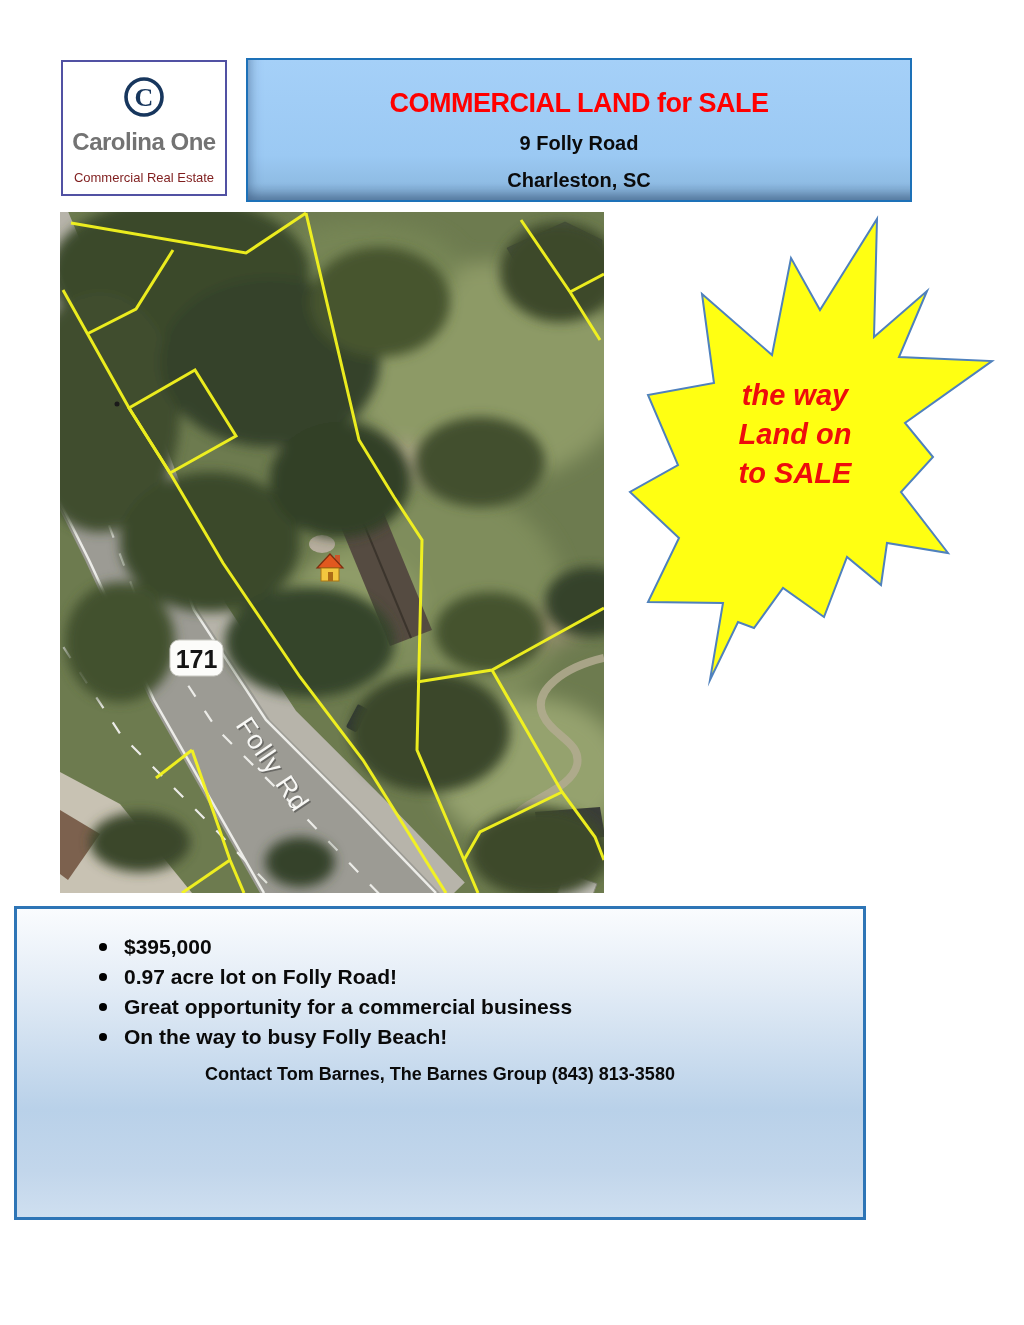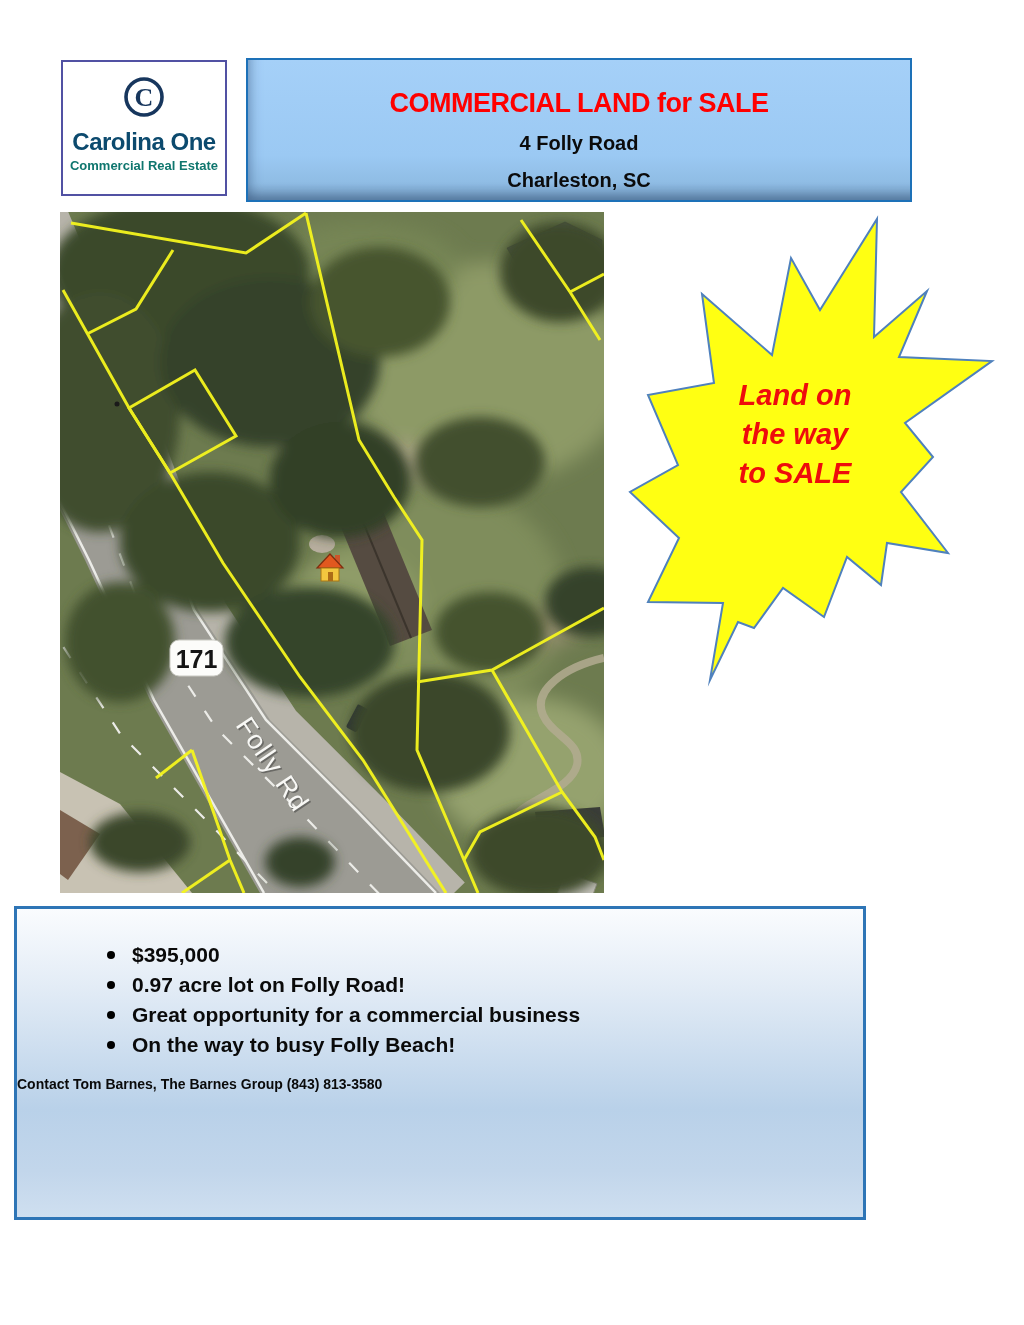--- a/index.html
+++ b/index.html
@@ -3,22 +3,22 @@
 <meta charset="utf-8">
 <style>
   html,body{margin:0;padding:0;background:#ffffff;}
   .page{position:relative;width:1024px;height:1325px;background:#ffffff;overflow:hidden;
         font-family:"Liberation Sans","DejaVu Sans",sans-serif;}
 
   
   .logo-box{position:absolute;left:61px;top:60px;width:166px;height:136px;background:#ffffff;
             border:2px solid #5151a3;box-sizing:border-box;display:flex;flex-direction:column;
             align-items:center;padding-top:14px;}
-  .logo-name{margin-top:10px;font-size:24px;font-weight:700;color:#0c4a6e;letter-spacing:-0.5px;text-align:center;}
-  .logo-tagline{margin-top:2px;font-size:13px;color:#0f766e;font-weight:bold;}
+  .logo-name{margin-top:10px;font-size:24px;font-weight:700;color:#737373;letter-spacing:-0.5px;text-align:center;}
+  .logo-tagline{margin-top:14px;font-size:13px;color:#7f1d1d;}
 
   
   .header-box{position:absolute;left:246px;top:58px;width:666px;height:144px;box-sizing:border-box;
               background:linear-gradient(180deg,#a5d0f8 0%,#9bc9f3 68%,#8fbce4 88%,#7aa2c7 98%);
               border:2px solid #1d71b8;text-align:center;
               box-shadow:inset 9px -11px 14px -9px rgba(25,55,95,.55);}
   .header-title{margin-top:28px;font-size:27px;font-weight:700;color:#ff0000;letter-spacing:-0.5px;text-align:center;}
   .header-addr1{margin-top:13px;font-size:20px;font-weight:700;color:#0b0b0b;}
   .header-addr2{margin-top:14px;font-size:20px;font-weight:700;color:#0b0b0b;}
 
@@ -29,44 +29,44 @@
   
   .star-wrap{position:absolute;left:620px;top:212px;width:392px;height:492px;}
   .star-wrap svg{position:absolute;left:0;top:0;}
   .star-text{position:absolute;left:60px;top:164px;width:230px;text-align:center;
              font-style:italic;font-weight:700;font-size:29px;line-height:39px;color:#ee0c0c;}
 
   
   .details-box{position:absolute;left:14px;top:906px;width:852px;height:314px;box-sizing:border-box;
                border:3px solid #2e75b6;
                background:linear-gradient(180deg,#fafcfe 0%,#e3ecf6 25%,#b9d1e9 65%,#c2d6eb 85%,#cfdff0 100%);}
-  .details-box ul{margin:16px;padding:15px 0 0 72px;list-style:none;}
+  .details-box ul{margin:8px;padding:15px 0 0 72px;list-style:none;}
   .details-box li{position:relative;padding-left:27px;font-size:21px;font-weight:700;color:#0a0a0a;
                   line-height:30px;}
   .details-box li::before{content:"";position:absolute;left:2px;top:11px;width:8px;height:8px;
                   border-radius:50%;background:#000;}
-  .contact-line{margin-top:12px;padding-right:0;text-align:left;font-size:14px;font-weight:700;color:#0a0a0a;}
+  .contact-line{margin-top:12px;padding-right:0;text-align:center;font-size:18px;font-weight:700;color:#0a0a0a;}
 </style>
 </head>
 <body>
 
 <div class="page">
 
   <div class="logo-box">
     <svg width="42" height="42" viewBox="0 0 42 42">
       <circle cx="21" cy="21" r="18" fill="none" stroke="#17365d" stroke-width="3.6"></circle>
       <text x="21" y="30" text-anchor="middle" font-family="Liberation Serif, DejaVu Serif, serif" font-size="26" font-weight="700" fill="#17365d">C</text>
     </svg>
     <div class="logo-name">Carolina One</div>
     <div class="logo-tagline">Commercial Real Estate</div>
   </div>
 
   <div class="header-box">
     <div class="header-title">COMMERCIAL LAND for SALE</div>
-    <div class="header-addr1">4 Folly Road</div>
+    <div class="header-addr1">9 Folly Road</div>
     <div class="header-addr2">Charleston, SC</div>
   </div>
 
   <div class="map-wrap">
     <svg width="544" height="681" viewBox="0 0 544 681">
       <defs>
         <filter id="blurTrees" x="-40%" y="-40%" width="180%" height="180%">
             <feGaussianBlur stdDeviation="6"></feGaussianBlur>
           </filter>
         <filter id="blurSoft" x="-40%" y="-40%" width="180%" height="180%">
@@ -162,22 +162,22 @@
         <rect x="12" y="20" width="5" height="9" fill="#ad6d17"></rect>
       </g>
     </svg>
   </div>
 
   <div class="star-wrap">
     <svg width="392" height="492" viewBox="0 0 392 492">
       <polygon points="257,7 254,125 307,79 279,145 372,149 285,211 313,245 281,280 328,341 267,331 261,373 227,345 204,405 163,376 134,416 118,410 90,468 103,391 28,390 59,326 10,280 58,253 28,183 94,171 82,82 152,143 171,46 200,98" fill="#ffff12" stroke="#4f81bd" stroke-width="2" stroke-miterlimit="10"></polygon>
     </svg>
     <div class="star-text">
+      <div>the way</div>
       <div>Land on</div>
-      <div>the way</div>
       <div>to SALE</div>
     </div>
   </div>
 
   <div class="details-box">
     <ul>
       <li>$395,000</li>
       <li>0.97 acre lot on Folly Road!</li>
       <li>Great opportunity for a commercial business</li>
       <li>On the way to busy Folly Beach!</li>

